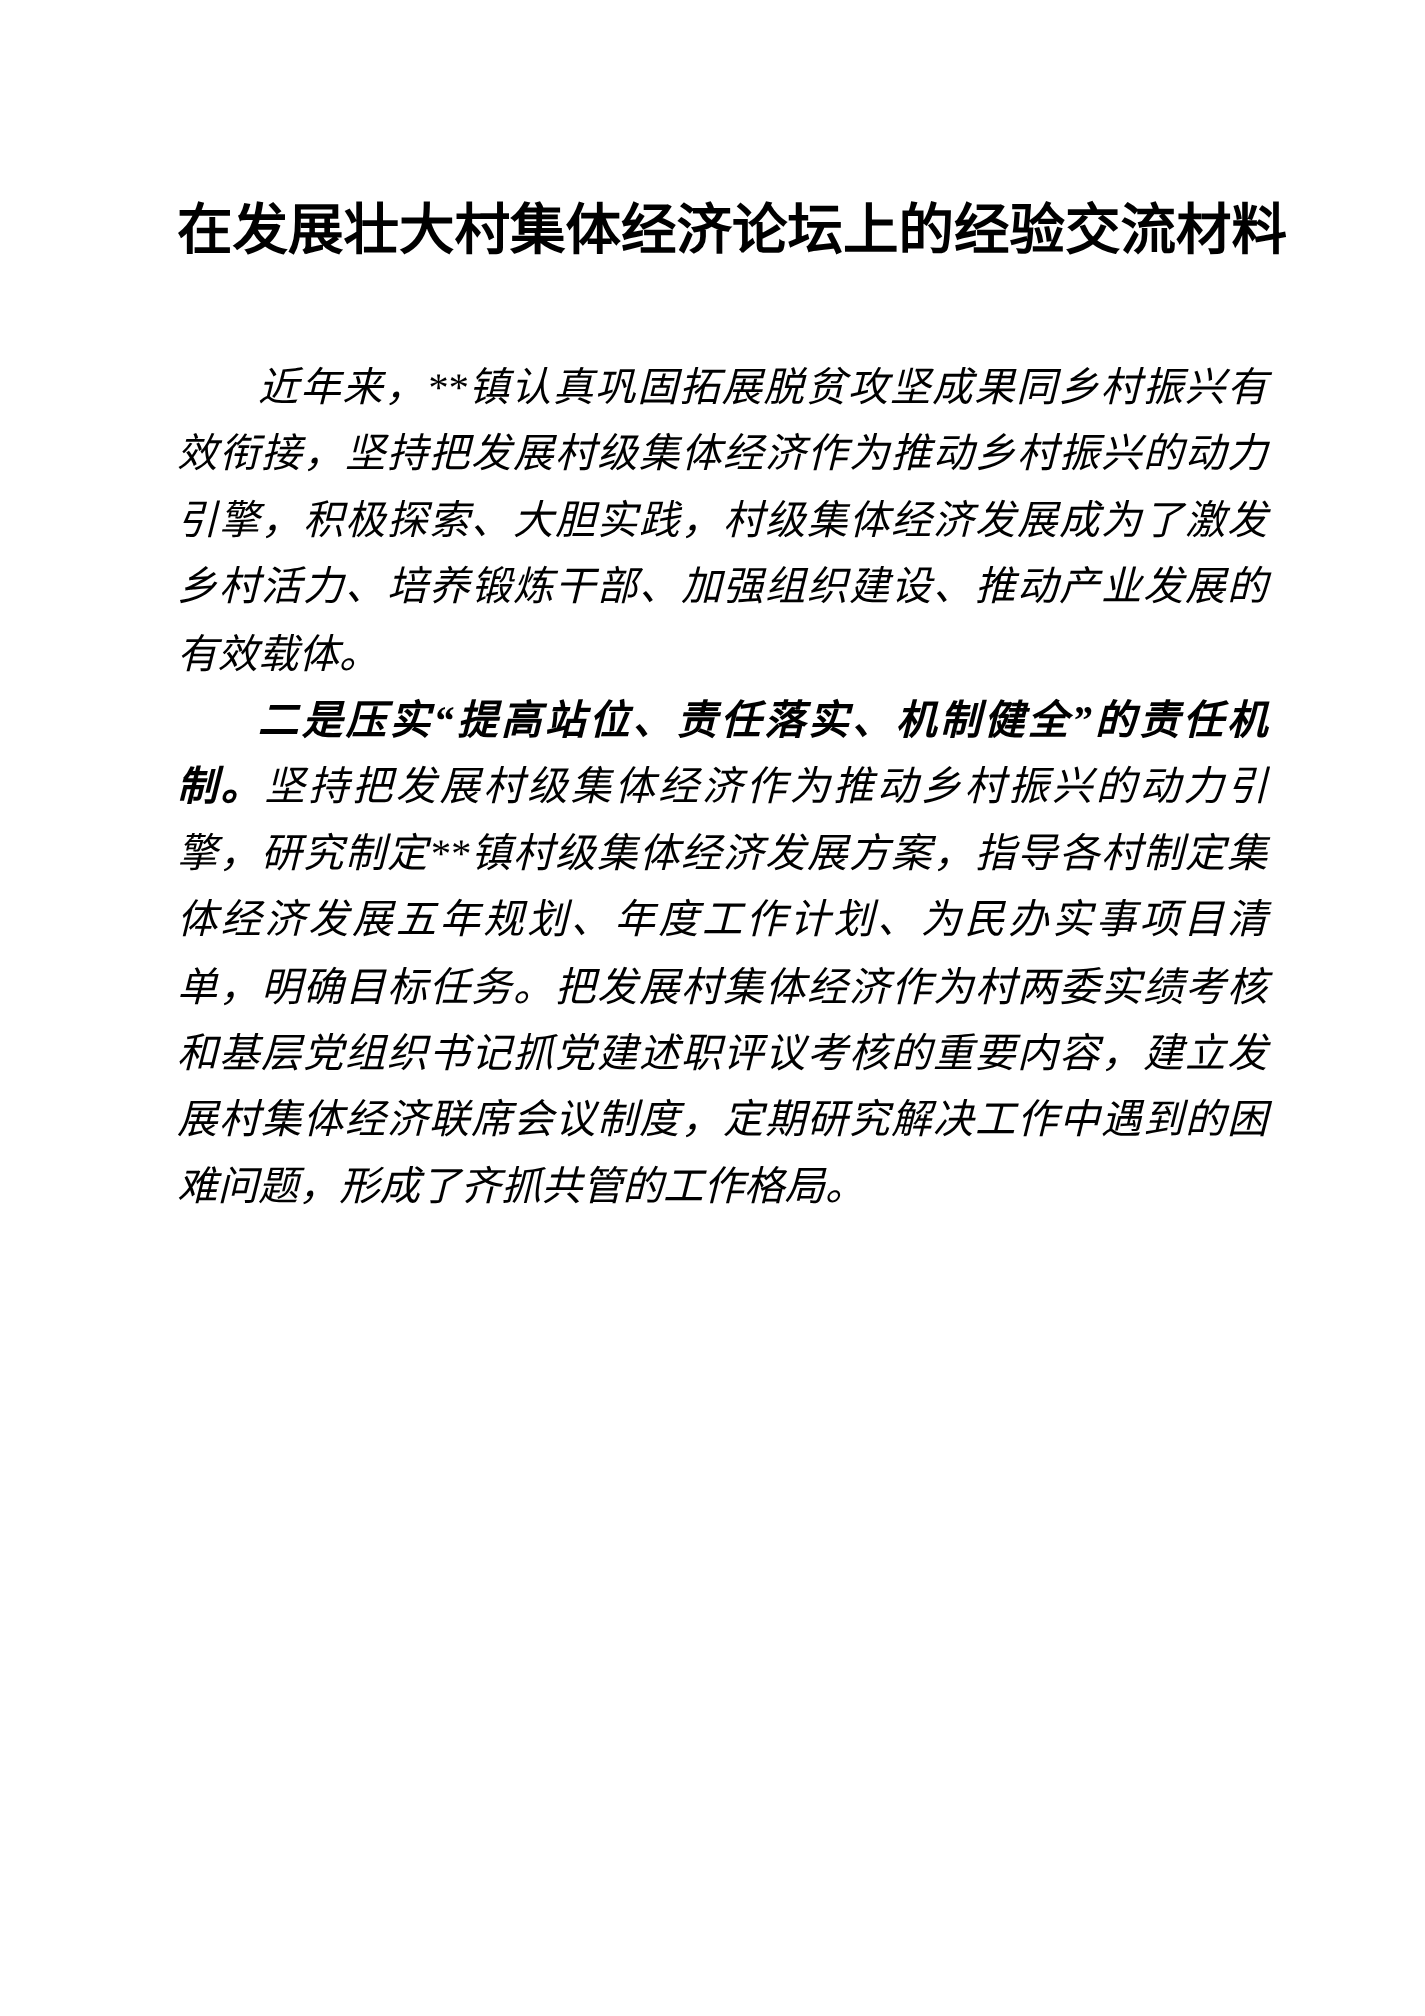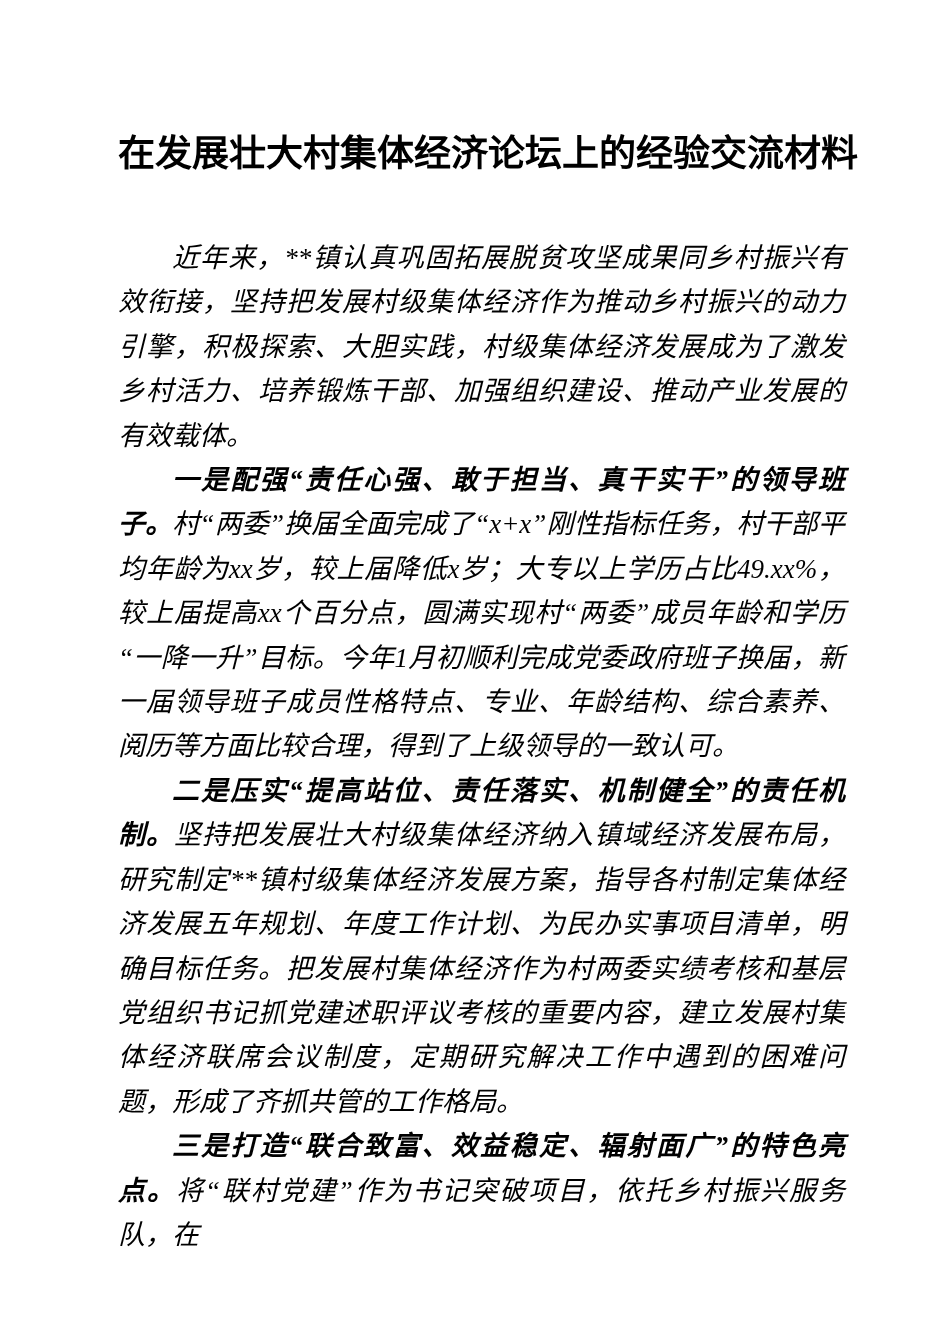--- a/index.html
+++ b/index.html
@@ -54,19 +54,17 @@
 </style>
 </head>
 <body>
 
 <div class="page">
   <h1 class="doc-title">在发展壮大村集体经济论坛上的经验交流材料</h1>
 
   <div class="doc-body">
     <p><strong></strong><span>近年来，**镇认真巩固拓展脱贫攻坚成果同乡村振兴有效衔接，坚持把发展村级集体经济作为推动乡村振兴的动力引擎，积极探索、大胆实践，村级集体经济发展成为了激发乡村活力、培养锻炼干部、加强组织建设、推动产业发展的有效载体。</span></p>
 
-    <p><strong>一是配强“责任心强、敢于担当、真干实干”的领导班子。</strong><span>村“两委”换届全面完成了“x+x”刚性指标任务，村干部平均年龄为xx岁，较上届降低x岁；大专以上学历占比49.xx%，较上届提高xx个百分点，圆满实现村“两委”成员年龄和学历“一降一升”目标。今年1月初顺利完成党委政府班子换届，新一届领导班子成员性格特点、专业、年龄结构、综合素养、阅历等方面比较合理，得到了上级领导的一致认可。</span></p>
 
-    <p><strong>二是压实“提高站位、责任落实、机制健全”的责任机制。</strong><span>坚持把发展壮大村级集体经济纳入镇域经济发展布局，研究制定**镇村级集体经济发展方案，指导各村制定集体经济发展五年规划、年度工作计划、为民办实事项目清单，明确目标任务。把发展村集体经济作为村两委实绩考核和基层党组织书记抓党建述职评议考核的重要内容，建立发展村集体经济联席会议制度，定期研究解决工作中遇到的困难问题，形成了齐抓共管的工作格局。</span></p>
+    <p><strong>二是压实“提高站位、责任落实、机制健全”的责任机制。</strong><span>坚持把发展村级集体经济作为推动乡村振兴的动力引擎，研究制定**镇村级集体经济发展方案，指导各村制定集体经济发展五年规划、年度工作计划、为民办实事项目清单，明确目标任务。把发展村集体经济作为村两委实绩考核和基层党组织书记抓党建述职评议考核的重要内容，建立发展村集体经济联席会议制度，定期研究解决工作中遇到的困难问题，形成了齐抓共管的工作格局。</span></p>
 
-    <p><strong>三是打造“联合致富、效益稳定、辐射面广”的特色亮点。</strong><span>将“联村党建”作为书记突破项目，依托乡村振兴服务队，在</span></p>
   </div>
 </div>
 
 </body></html>

